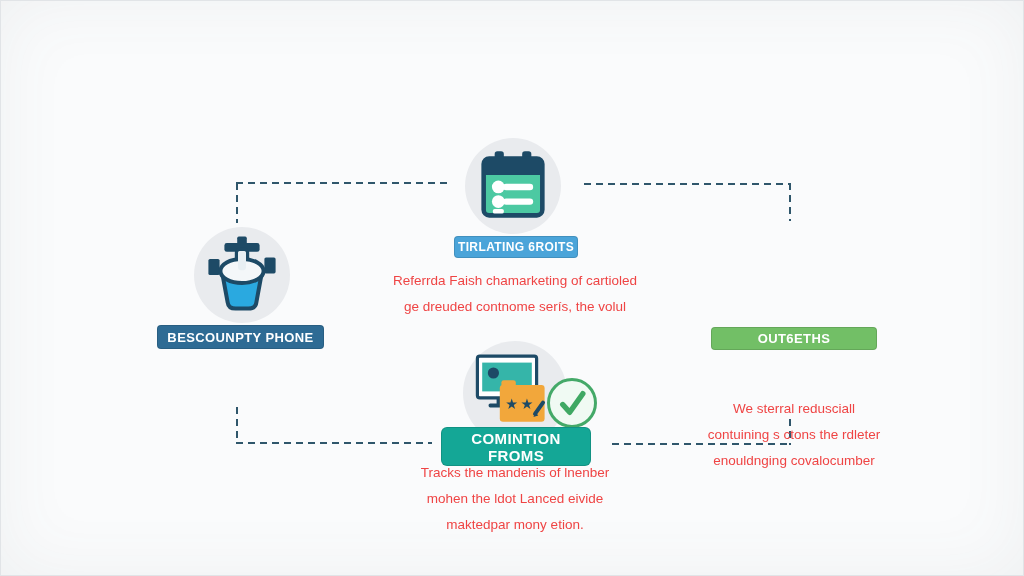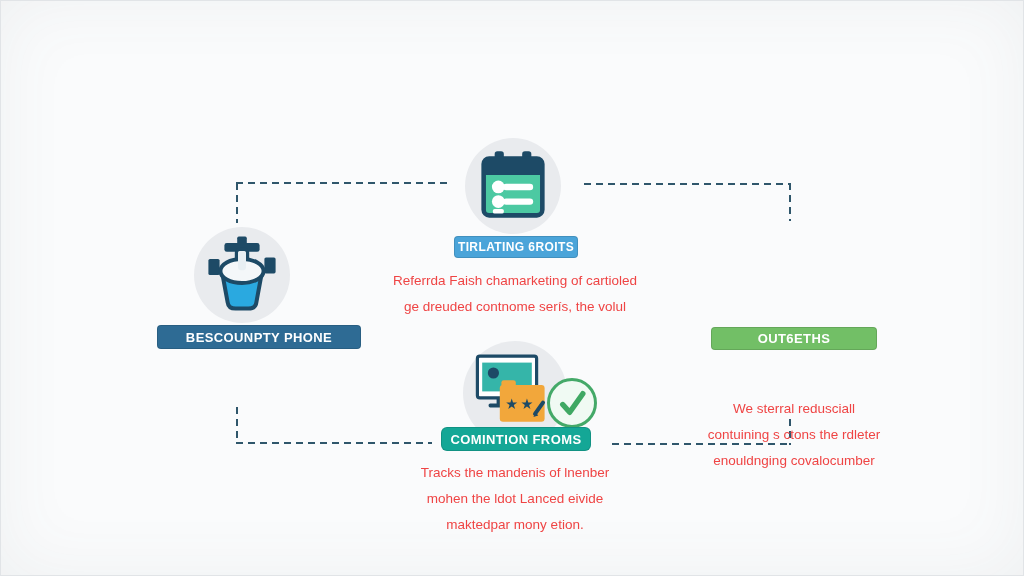--- a/index.html
+++ b/index.html
@@ -78,21 +78,21 @@
       <rect x="38" y="2" width="12" height="12" rx="2" fill="#1d4a66"></rect>
       <rect x="22" y="10" width="44" height="11" rx="3" fill="#1d4a66"></rect>
       <rect x="37" y="18" width="14" height="28" rx="4" fill="#e8eff3" stroke="#1d4a66" stroke-width="4"></rect>
       <rect x="2" y="30" width="14" height="20" rx="2" fill="#1d4a66"></rect>
       <rect x="72" y="28" width="14" height="20" rx="2" fill="#1d4a66"></rect>
       <path d="M19 46 L26 84 Q27 92 36 92 L52 92 Q61 92 62 84 L69 46 Z" fill="#2aa9e0" stroke="#1d4a66" stroke-width="5" stroke-linejoin="round"></path>
       <ellipse cx="44" cy="45" rx="27" ry="15" fill="#f4f7f9" stroke="#1d4a66" stroke-width="5"></ellipse>
       <rect x="39" y="22" width="10" height="22" rx="3" fill="#e8eff3"></rect>
     </svg>
   </div>
-  <div class="badge" style="left: 157px; top: 325px; width: 204px; height: 24px; font-size: 13px; background-color: rgb(46, 107, 148);">
+  <div class="badge" style="left: 157px; top: 325px; width: 167px; height: 24px; font-size: 13px; background-color: rgb(46, 107, 148);">
     <span>BESCOUNPTY PHONE</span>
   </div>
 
   <div class="badge" style="left: 711px; top: 327px; width: 166px; height: 23px; font-size: 13px; background-color: rgb(114, 191, 102);">
     <span>OUT6ETHS</span>
   </div>
   <div class="desc" style="left:664px; top:352px; width:260px;margin-top:44px;">We sterral redusciall
 contuining s ctons the rdleter
 enouldnging covalocumber</div>
 
@@ -109,20 +109,20 @@
       <text x="70" y="70" text-anchor="middle" font-size="18" fill="#1d4a66">★</text>
       <path d="M80 76 L90 62" stroke="#1d4a66" stroke-width="5" stroke-linecap="round"></path>
       <path d="M78 80 l3 -6 3 4 z" fill="#1d4a66"></path>
     </svg>
   </div>
   <div class="check-badge" style="left:547px; top:378px;">
     <svg width="34" height="34" viewBox="0 0 44 44">
       <path d="M10 24 l9 10 l17 -24" fill="none" stroke="#3fa863" stroke-width="7" stroke-linecap="round" stroke-linejoin="round"></path>
     </svg>
   </div>
-  <div class="badge" style="left: 441px; top: 427px; width: 150px; height: 24px; font-size: 13px; border-radius: 6px; background-color: rgb(20, 167, 150);">
+  <div class="badge" style="left: 441px; top: 427px; width: 150px; height: 39px; font-size: 15px; border-radius: 6px; background-color: rgb(20, 167, 150);">
     <span>COMINTION FROMS</span>
   </div>
   <div class="desc" style="left:365px; top:460px; width:300px;">Tracks the mandenis of lnenber
 mohen the ldot Lanced eivide
 maktedpar mony etion.</div>
 
 </div>
 
 </body></html>

